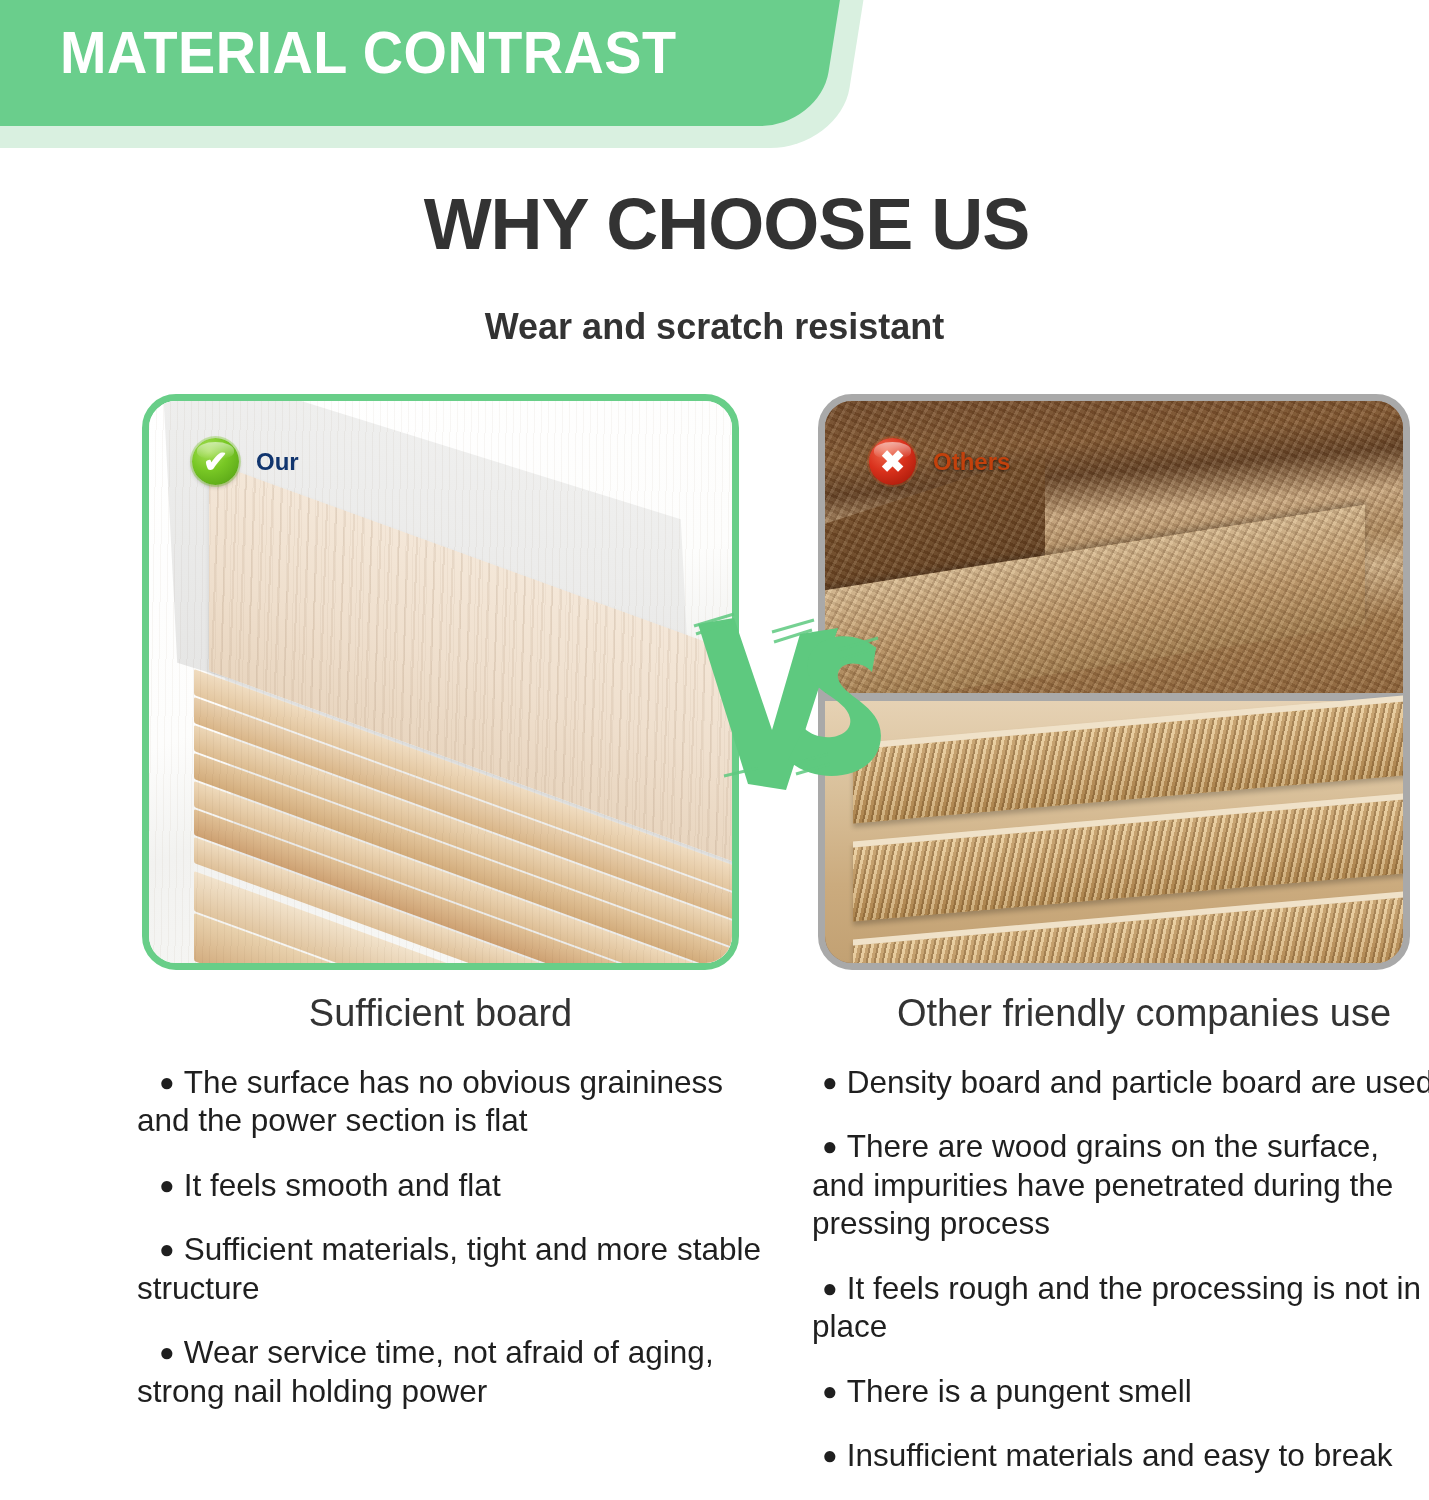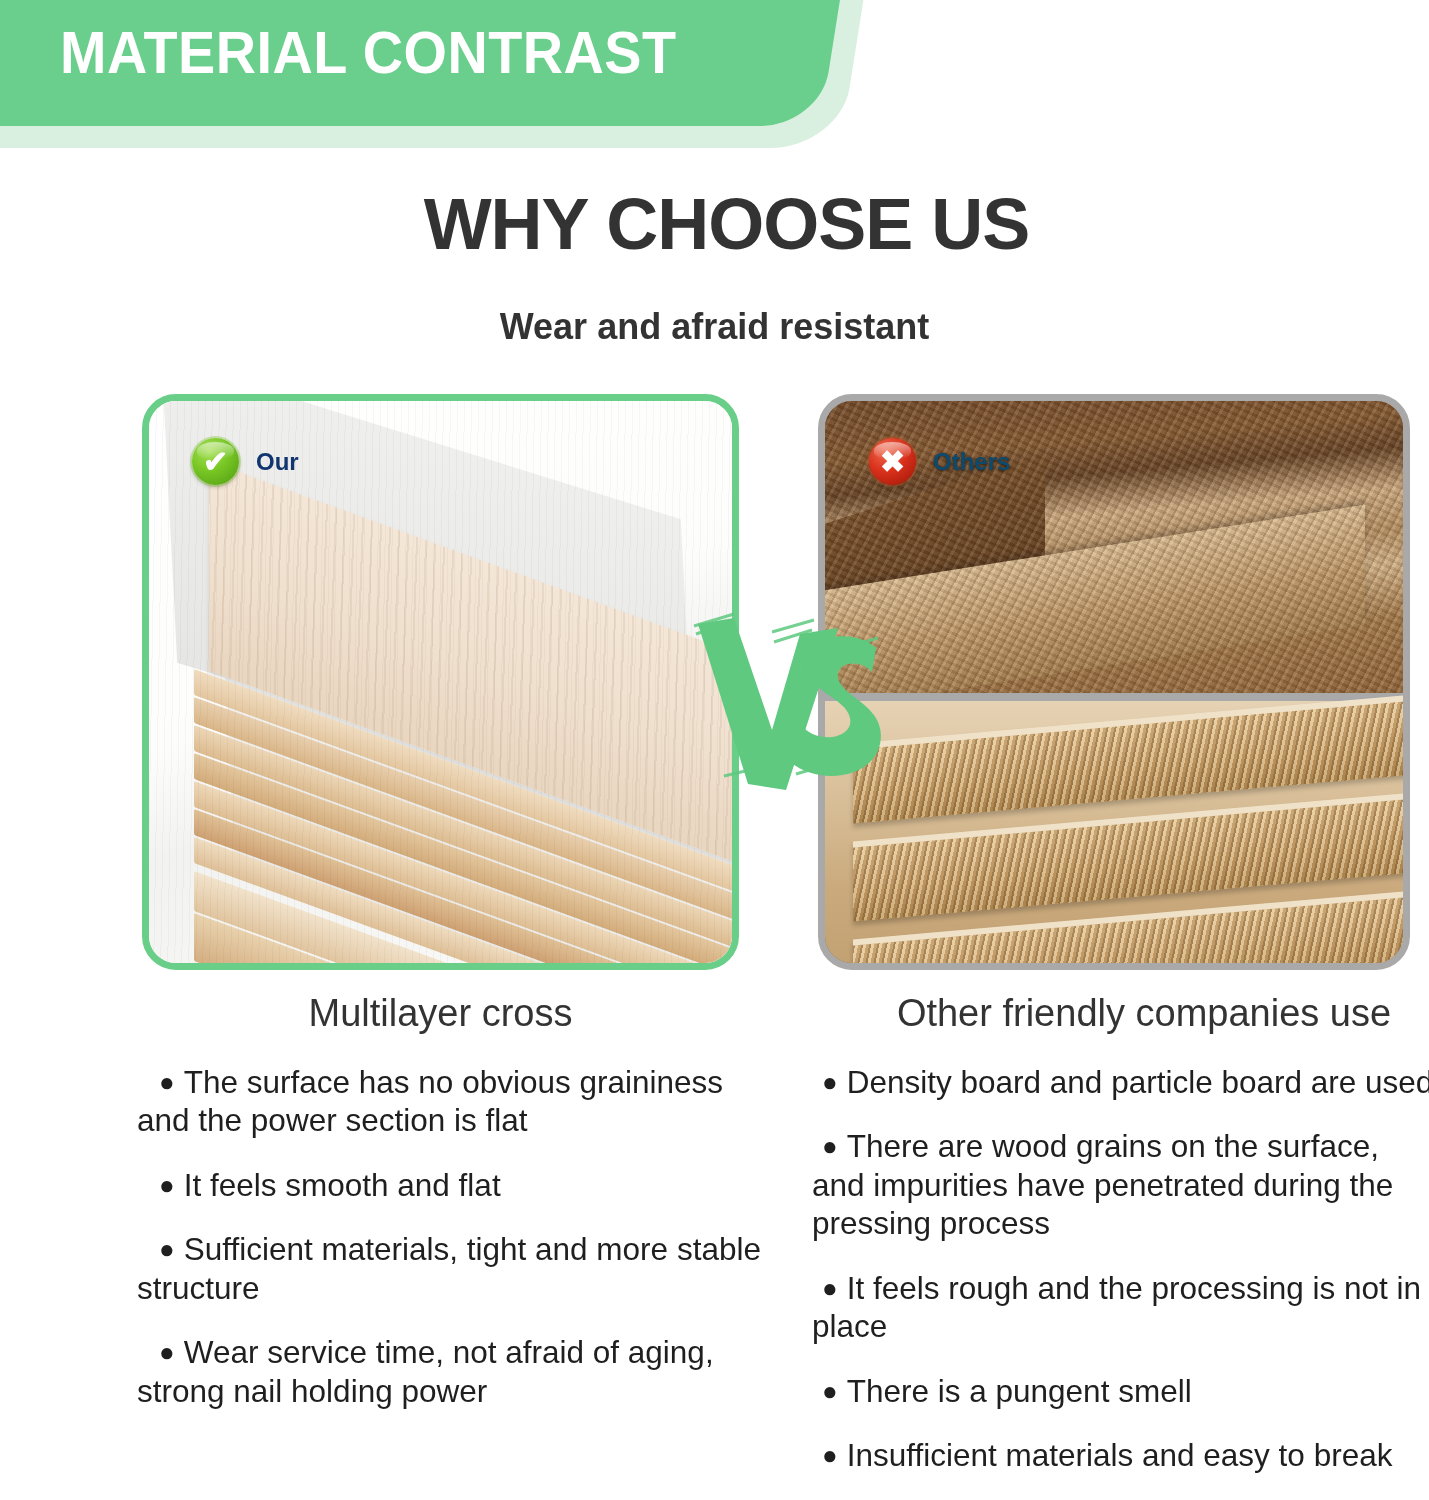--- a/index.html
+++ b/index.html
@@ -245,21 +245,21 @@
     font-size: 30px;
     font-weight: bold;
     line-height: 1;
   }
   .badge-label {
     font-size: 24px;
     font-weight: bold;
     white-space: nowrap;
   }
   .label-our    { color: #11356e; }
-  .label-others { color: #0c4a6e; text-shadow: 0 1px 3px rgba(0,0,0,.65); }
+  .label-others { color: #c2410c; text-shadow: 0 1px 3px rgba(0,0,0,.65); }
 
   
   .vs {
     position: absolute;
     left: 688px;
     top: 604px;
     width: 200px;
     height: 190px;
     z-index: 8;
   }
@@ -301,21 +301,21 @@
 </head>
 <body>
 
 <div class="banner-wrap">
   <div class="banner-echo"></div>
   <div class="banner-main"></div>
   <div class="banner-title">MATERIAL CONTRAST</div>
 </div>
 
 <div class="page-title">WHY CHOOSE US</div>
-<div class="page-subtitle">Wear and afraid resistant</div>
+<div class="page-subtitle">Wear and scratch resistant</div>
 
 <div class="card card-our">
   <div class="card-inner">
     <div class="bg-soft"></div>
     <div class="shadow-sheet sh1"></div>
     <div class="shadow-sheet sh2"></div>
     <div class="plank top"></div>
     <div class="plank p2"></div>
     <div class="plank p3"></div>
     <div class="plank p4"></div>
@@ -372,21 +372,21 @@
     <line x1="84" y1="28" x2="126" y2="16"></line>
     <line x1="86" y1="38" x2="124" y2="26"></line>
     <line x1="150" y1="46" x2="190" y2="34"></line>
     <line x1="152" y1="56" x2="188" y2="44"></line>
     <line x1="104" y1="160" x2="140" y2="150"></line>
     <line x1="108" y1="170" x2="142" y2="160"></line>
     <line x1="36" y1="172" x2="70" y2="164"></line>
   </g>
 </svg>
 
-<div class="caption caption-left">Multilayer cross</div>
+<div class="caption caption-left">Sufficient board</div>
 <div class="caption caption-right">Other friendly companies use</div>
 
 <div class="bullets bullets-left">
   <div class="bullet"><span class="dot">●</span><span class="bullet-body">The surface has no obvious graininess and the power section is flat</span></div>
   <div class="bullet"><span class="dot">●</span><span class="bullet-body">It feels smooth and flat</span></div>
   <div class="bullet"><span class="dot">●</span><span class="bullet-body">Sufficient materials, tight and more stable structure</span></div>
   <div class="bullet"><span class="dot">●</span><span class="bullet-body">Wear service time, not afraid of aging, strong nail holding power</span></div>
 </div>
 
 <div class="bullets bullets-right">

